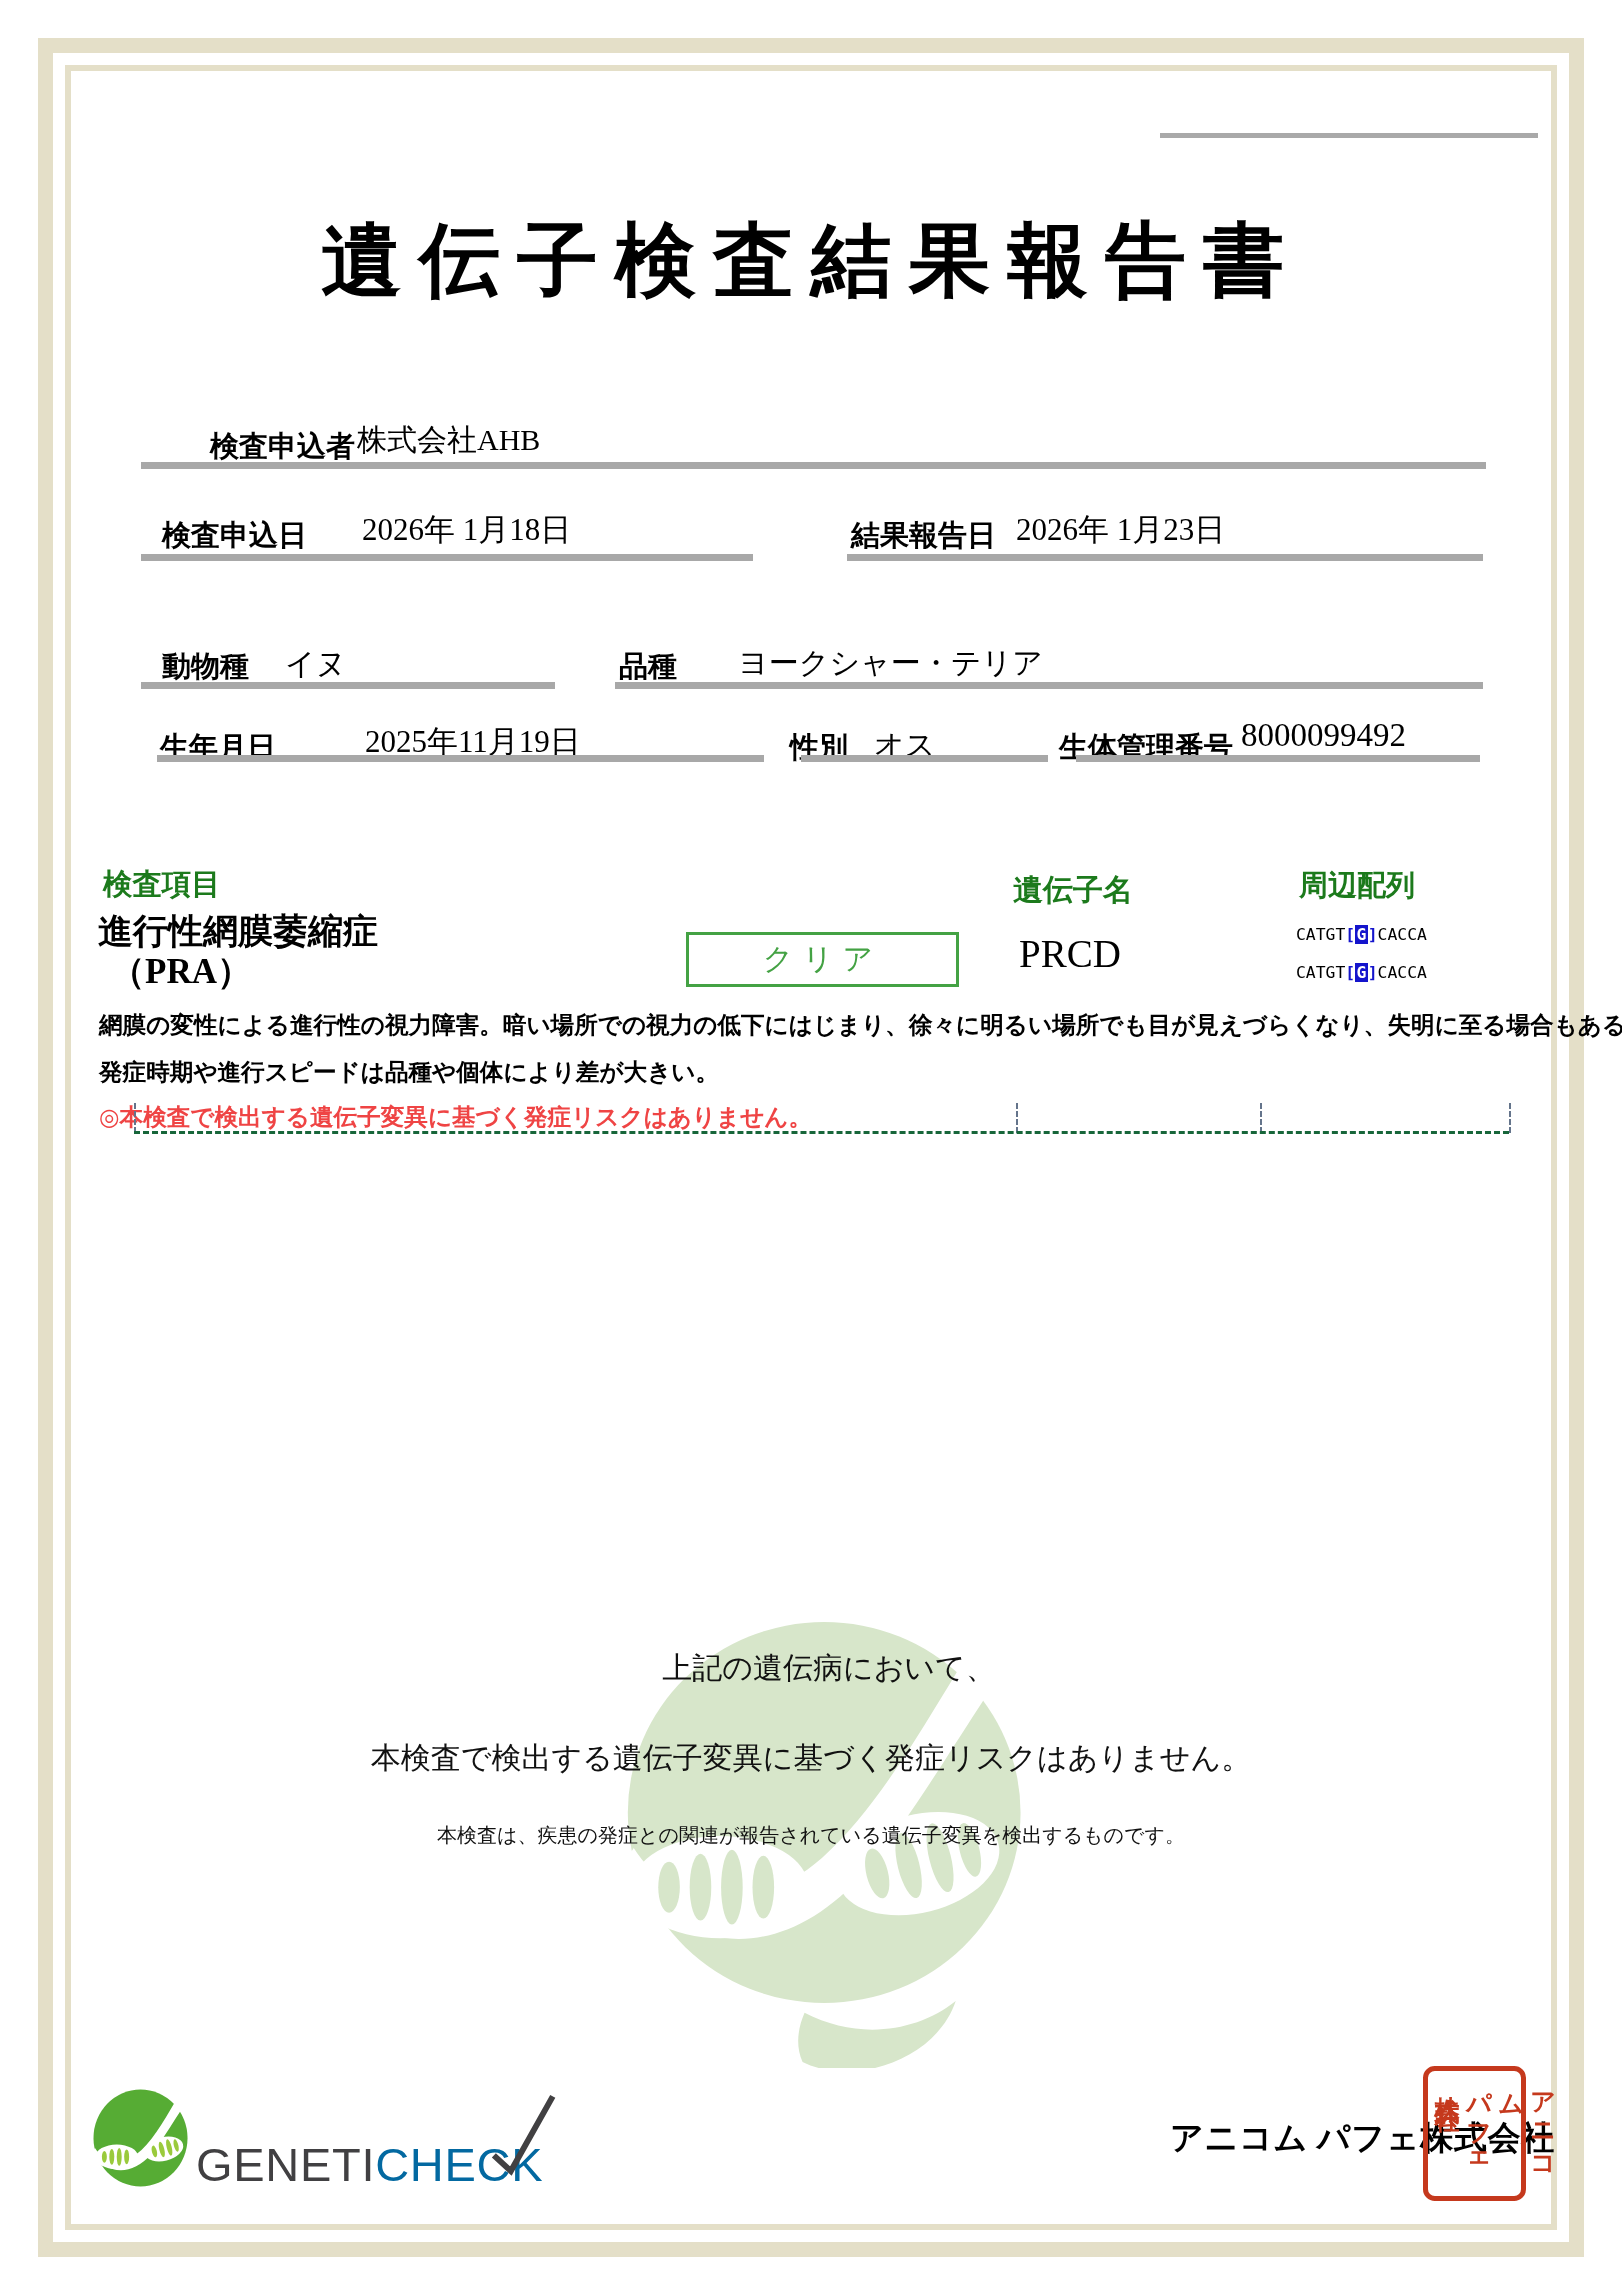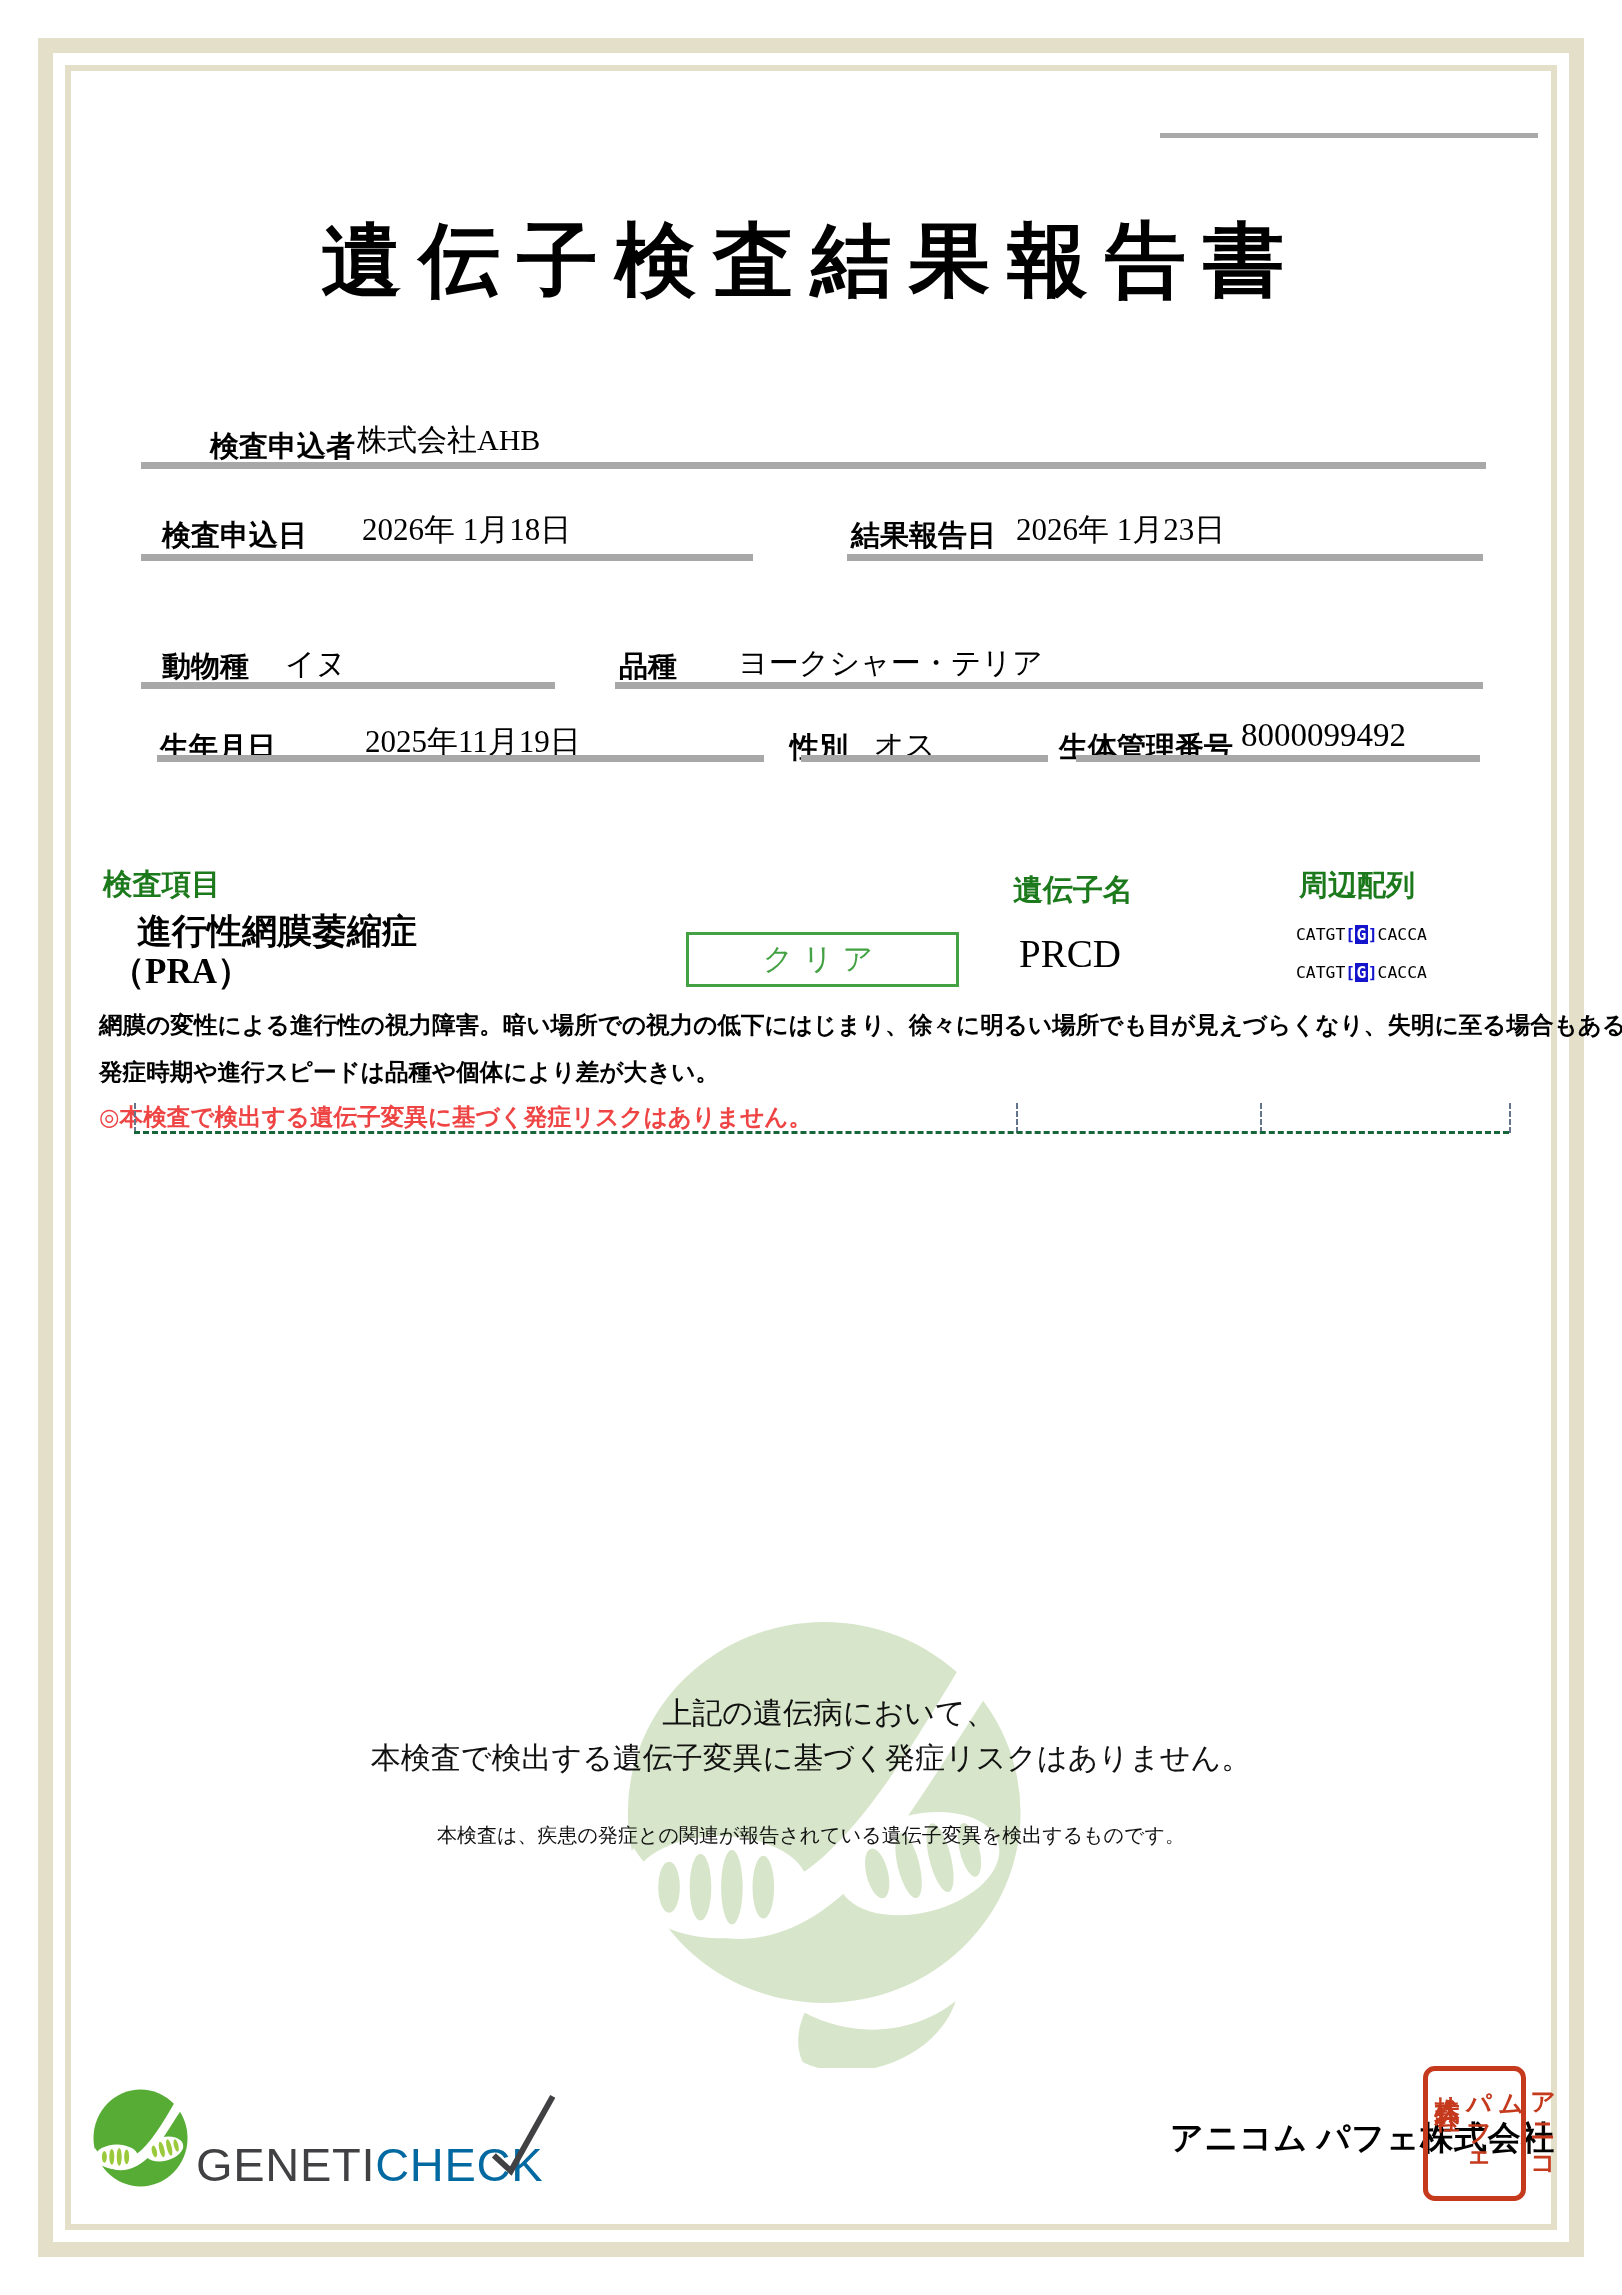--- a/index.html
+++ b/index.html
@@ -16,21 +16,21 @@
   .control-bar { position:absolute; left:1160px; top:133px; width:378px; height:5.2px; background:#a9a9a9; }
 
   .title { position:absolute; left:0; right:0; top:207px; text-align:center;
     font-size:81px; font-weight:bold; letter-spacing:17px; white-space:nowrap; }
 
   .f-lbl { position:absolute; font-size:29px; font-weight:bold; white-space:nowrap; }
   .f-val { position:absolute; font-size:30px; white-space:nowrap; }
   .ul { position:absolute; height:7.2px; background:#a8a8a8; }
 
   .hdr-green { position:absolute; font-size:29.4px; font-weight:bold; color:#1c7a1c; white-space:nowrap; }
-  .disease   { position:absolute; left:98px; top:908px; font-size:35px; font-weight:bold; white-space:nowrap;margin-left:39px; }
+  .disease   { position:absolute; left:98px; top:908px; font-size:35px; font-weight:bold; white-space:nowrap; }
   .disease-abbr { position:absolute; left:110px; top:948px; font-size:35px; font-weight:bold; white-space:nowrap; }
   .result-box { position:absolute; left:686px; top:932px; width:273px; height:55px;
     border:3.3px solid #44a244; box-sizing:border-box; text-align:center; }
   .result-box .txt { font-size:30px; color:#44a244; letter-spacing:9.2px; line-height:48px; }
   .gene-val { position:absolute; left:1019px; top:931px; font-size:39px; white-space:nowrap; }
   .seq { position:absolute; left:1296px; font-family:"DejaVu Sans Mono",monospace; font-size:16.4px;
     white-space:nowrap; color:#000; }
   .seq .bracket { color:#1414cc; font-weight:bold; }
   .seq .base { background:#1414cc; color:#ffffff; font-weight:bold; padding:0 1.3px; }
 
@@ -143,21 +143,21 @@
     <ellipse cx="58" cy="138" rx="5.5" ry="19" fill="#d7e6ca"></ellipse>
     <ellipse cx="74" cy="138" rx="5.5" ry="16" fill="#d7e6ca"></ellipse>
     <ellipse cx="153" cy="126" rx="42" ry="25" fill="#ffffff" transform="rotate(-14 153 126)"></ellipse>
     <ellipse cx="132" cy="131" rx="5.5" ry="13" fill="#d7e6ca" transform="rotate(-14 132 131)"></ellipse>
     <ellipse cx="148" cy="127" rx="5.5" ry="17" fill="#d7e6ca" transform="rotate(-14 148 127)"></ellipse>
     <ellipse cx="164" cy="123" rx="5.5" ry="18" fill="#d7e6ca" transform="rotate(-14 164 123)"></ellipse>
     <ellipse cx="179" cy="119" rx="5" ry="14" fill="#d7e6ca" transform="rotate(-14 179 119)"></ellipse>
     <path d="M 95,202 C 122,216 152,212 172,196 C 162,226 120,240 94,227 C 90,218 92,209 95,202 Z" fill="#d7e6ca"></path>
   </svg>
 
-  <div class="sum big" style="top:1693px;padding-left:36px;">上記の遺伝病において、</div>
+  <div class="sum big" style="top:1648px;padding-left:36px;">上記の遺伝病において、</div>
   <div class="sum big" style="top:1738px;">本検査で検出する遺伝子変異に基づく発症リスクはありません。</div>
   <div class="sum small" style="top:1822px;">本検査は、疾患の発症との関連が報告されている遺伝子変異を検出するものです。</div>
 
   <svg class="logo-mark" viewBox="0 0 200 220">
     <ellipse cx="98" cy="100" rx="95" ry="98" fill="#56ac34"></ellipse>
     <path d="M 0,130 C 28,172 78,180 120,132 C 146,101 168,58 198,18 L 180,6 C 152,54 128,98 100,124 C 66,154 26,152 6,120 Z" fill="#ffffff"></path>
     <ellipse cx="50" cy="138" rx="43" ry="25" fill="#ffffff"></ellipse>
     <ellipse cx="25" cy="138" rx="5" ry="12" fill="#9aca3c"></ellipse>
     <ellipse cx="40" cy="138" rx="5" ry="16" fill="#9aca3c"></ellipse>
     <ellipse cx="55" cy="138" rx="5" ry="18" fill="#9aca3c"></ellipse>

